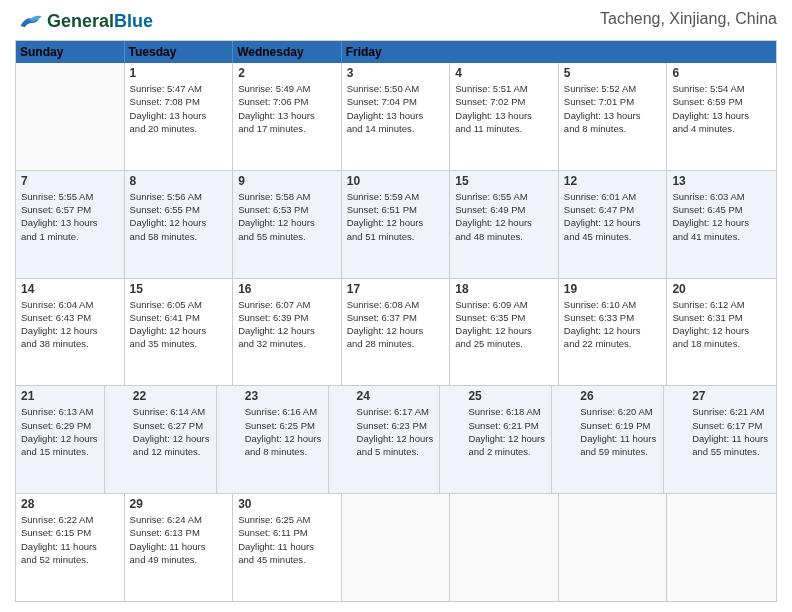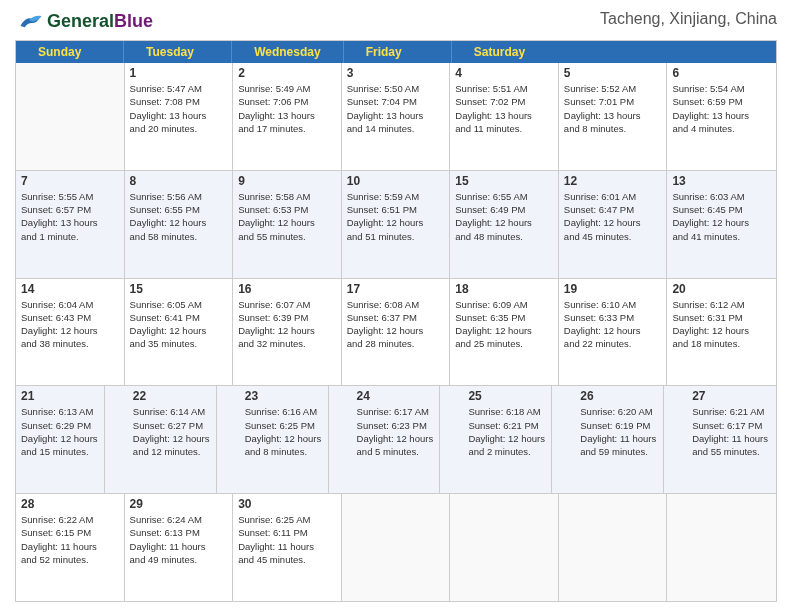--- a/index.html
+++ b/index.html
@@ -52,24 +52,24 @@
       display: flex;
       flex-direction: column;
       border: 1px solid #ccc;
     }
     .cal-header {
       display: grid;
       grid-template-columns: repeat(7, 1fr);
       background: #2a6db5;
     }
     .cal-header-cell {
-      color: #fde047;
+      color: #000000;
       font-weight: bold;
       font-size: 12px;
-      padding: 4px 22px;
+      padding: 4px 4px;
       border-right: 1px solid #4a8dd5;
     }
     .cal-header-cell:last-child {
       border-right: none;
     }
     .cal-body {
       flex: 1;
       display: flex;
       flex-direction: column;
     }
@@ -111,37 +111,36 @@
 
 <div class="page">
   <div class="header">
     <div class="logo">
       <svg class="logo-bird" viewBox="0 0 40 30">
         <path d="M8,22 Q15,8 25,12 Q30,14 35,10 Q32,18 24,18 Q18,18 14,24 Z" fill="#2a6db5"></path>
         <path d="M20,14 Q28,6 38,8 Q34,14 26,16 Z" fill="#4aa0e0"></path>
       </svg>
       <div>
         <div style="font-size:18px;font-weight:bold;color:#333;line-height:1;">
-          <span style="color:#14532d;">General</span><span style="color:#701a75;">Blue</span>
+          <span style="color:#14532d;">General</span><span style="color:#0369a1;">Blue</span>
         </div>
       </div>
     </div>
     <div class="title-block">
       <div class="subtitle">Tacheng, Xinjiang, China</div>
     </div>
   </div>
 
   <div class="calendar">
     <div class="cal-header">
 
     <div class="cal-header-cell">Sunday</div>
         <div class="cal-header-cell">Tuesday</div>
         <div class="cal-header-cell">Wednesday</div>
         <div class="cal-header-cell">Friday</div>
-        <div class="cal-header-cell">Saturday</div>
       </div>
     <div class="cal-body">
 
     <div class="cal-row">
           <div class="cal-cell empty-cell"></div>
           <div class="cal-cell">
             <div class="day-number">1</div>
             <div class="day-info">
               <div>Sunrise: 5:47 AM</div>
               <div>Sunset: 7:08 PM</div>

